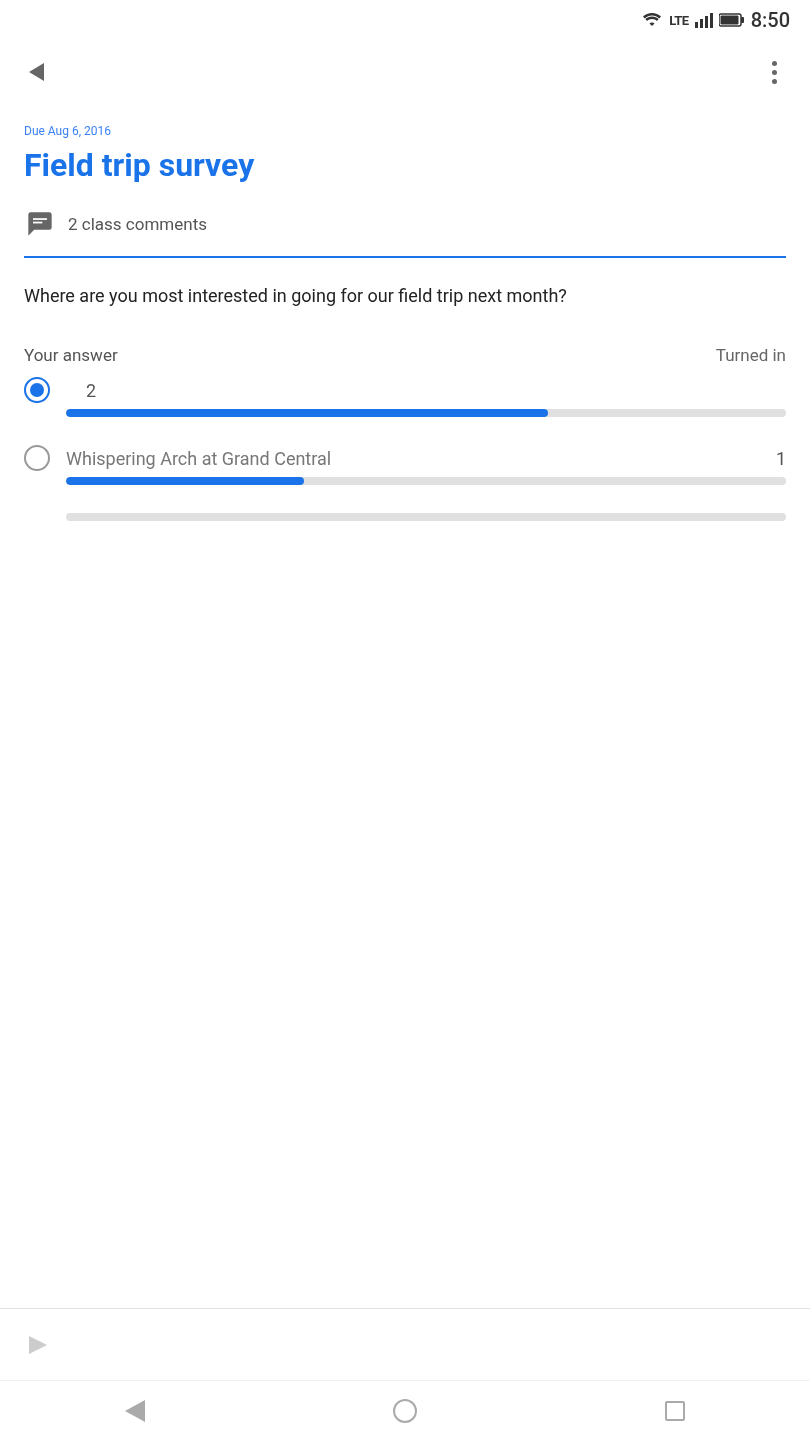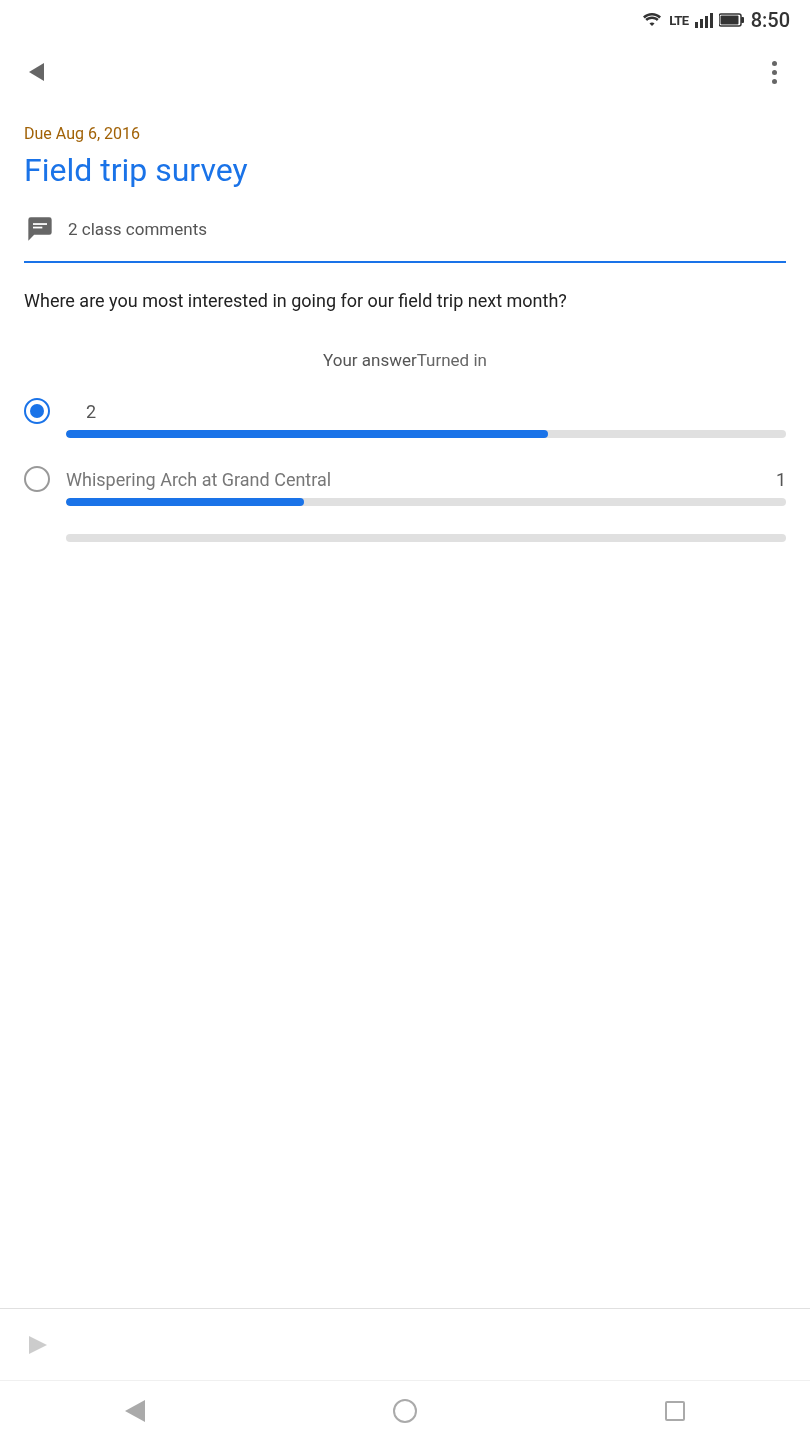--- a/index.html
+++ b/index.html
@@ -77,29 +77,29 @@
       border-radius: 50%;
     }
 
     
     .content {
       flex: 1;
       padding: 20px 24px 0 24px;
     }
 
     .due-date {
-      font-size: 16px;
-      color: #a16207;
+      font-size: 12px;
+      color: #3b82f6;
       margin-bottom: 8px;
     }
 
     .survey-title {
       font-size: 32px;
       color: #1a73e8;
-      font-weight: 400;
+      font-weight: 700;
       margin-bottom: 24px;
       line-height: 1.2;
     }
 
     .comments-row {
       display: flex;
       align-items: center;
       gap: 12px;
       margin-bottom: 16px;
     }
@@ -128,23 +128,23 @@
 
     .question-text {
       font-size: 18px;
       color: #222;
       line-height: 1.5;
       margin-bottom: 36px;
     }
 
     .answer-row {
       display: flex;
-      justify-content: center;
-      align-items: center;
-      margin-bottom: 28px;
+      justify-content: space-between;
+      align-items: center;
+      margin-bottom: 12px;
     }
     .your-answer-label {
       font-size: 17px;
       color: #555;
     }
     .turned-in-label {
       font-size: 17px;
       color: #666;
     }
 

